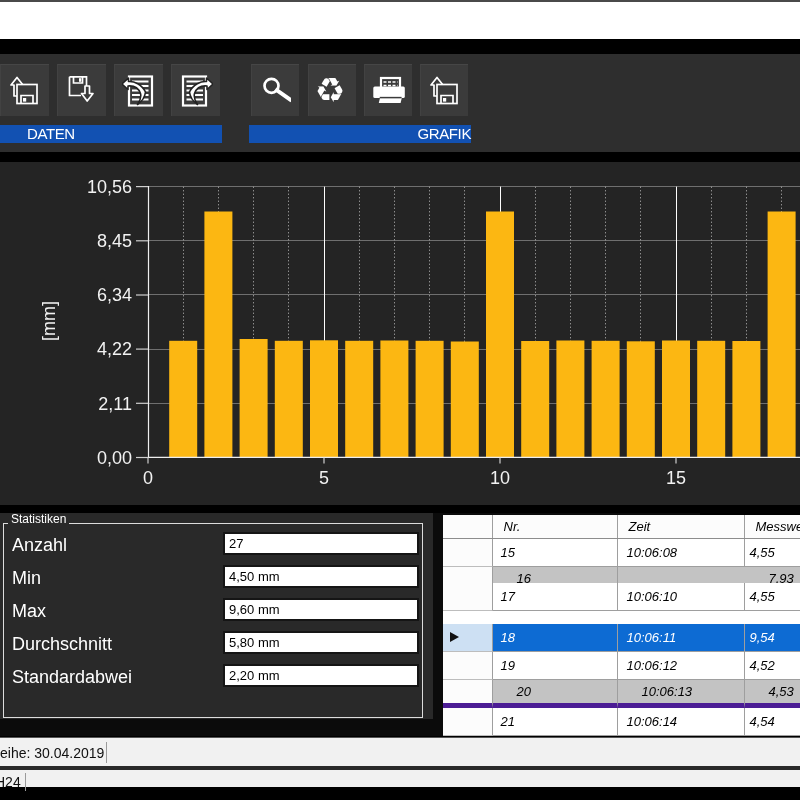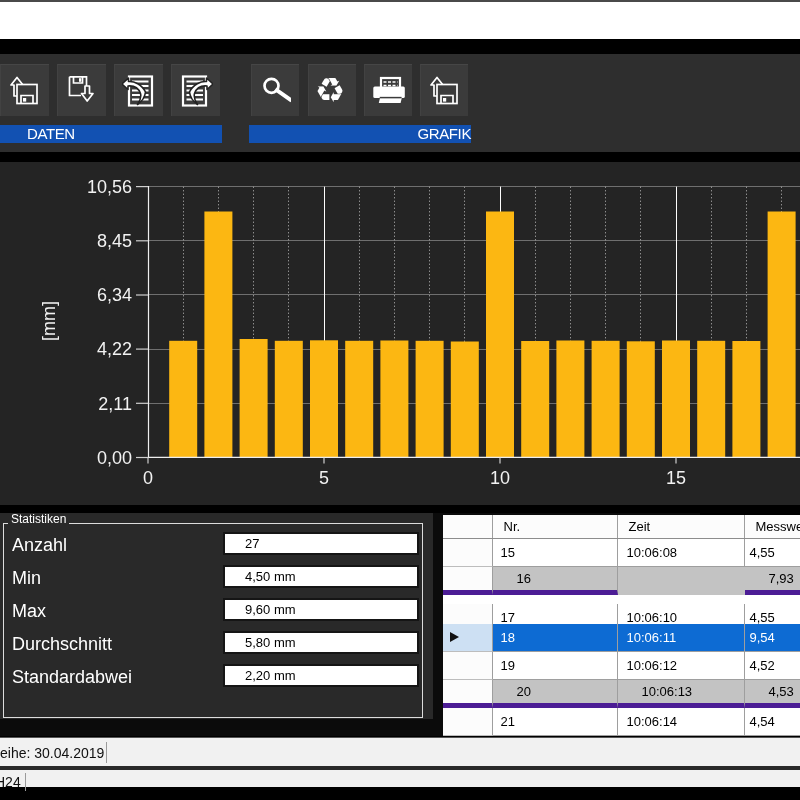--- a/index.html
+++ b/index.html
@@ -22,24 +22,24 @@
 #lower { left:0; top:513px; width:700px; height:223px; background:#0b0b0b; }
 
 #statsbg { position:absolute; left:0; top:0; width:433px; height:206px; background:#292929; }
 #gbox { position:absolute; left:3px; top:9.5px; width:420px; height:195px;
   border:1px solid #dcdcdc; }
 #gboxlab { position:absolute; left:4px; top:-11px; background:#292929; padding:0 3px;
   color:#fff; font-size:12px; line-height:13px; }
 .slab { position:absolute; left:12px; color:#fff; font-size:18px; }
 .sinp { position:absolute; left:223px; width:196px; height:23px; background:#fff;
   border:2px solid #151515; color:#000; font-size:13px; line-height:19px;
-  padding-left:20px; }
+  padding-left:4px; }
 
 #table { position:absolute; left:443px; top:2px; width:357px; height:221px;
-  background:#fff; overflow:hidden; font-size:13px; color:#000; }
+  background:#fff; overflow:hidden; font-size:13px; color:#000;font-style:italic; }
 .thead { position:absolute; left:0; top:0; width:100%; height:24px; background:#fcfcfc;
   border-bottom:1px solid #8d8d8d; }
 .thead > div { border-right:1px solid #9e9e9e; }
 .trow { position:absolute; left:0; width:100%; height:28.2px; background:#fff; }
 .trow.alt { background:#c3c3c3; }
 .trow.sel { background:#0d6bd3; color:#fff; }
 .trow > div { border-right:1px solid #9e9e9e; border-bottom:1px solid #9e9e9e; }
 .trow.alt > div { border-bottom:5px solid #4c1d95;padding-left:24px; }
 .c0,.c1,.c2,.c3 { position:absolute; top:0; height:100%; display:flex; align-items:center; }
 .c0 { left:0; width:49.5px; background:#fcfcfc; }
@@ -230,21 +230,21 @@
           <div class="c0"></div>
           <div class="c1">15</div>
           <div class="c2">10:06:08</div>
           <div class="c3">4,55</div>
         </div>
 <div class="trow alt" style="top:52.2px">
           <div class="c0"></div>
           <div class="c1">16</div>
           <div class="c3">7,93</div>
         </div>
-<div class="trow" style="top:89px">
+<div class="trow" style="top:68px">
           <div class="c0"></div>
           <div class="c1">17</div>
           <div class="c2">10:06:10</div>
           <div class="c3">4,55</div>
         </div>
 <div class="trow sel" style="top:108.6px">
           <div class="c0 selh">
             <svg width="11" height="12" viewBox="0 0 11 12" style="margin:auto 0 auto 6px">
               <path d="M1 1 L10 6 L1 11 Z" fill="#111"></path>
             </svg>

